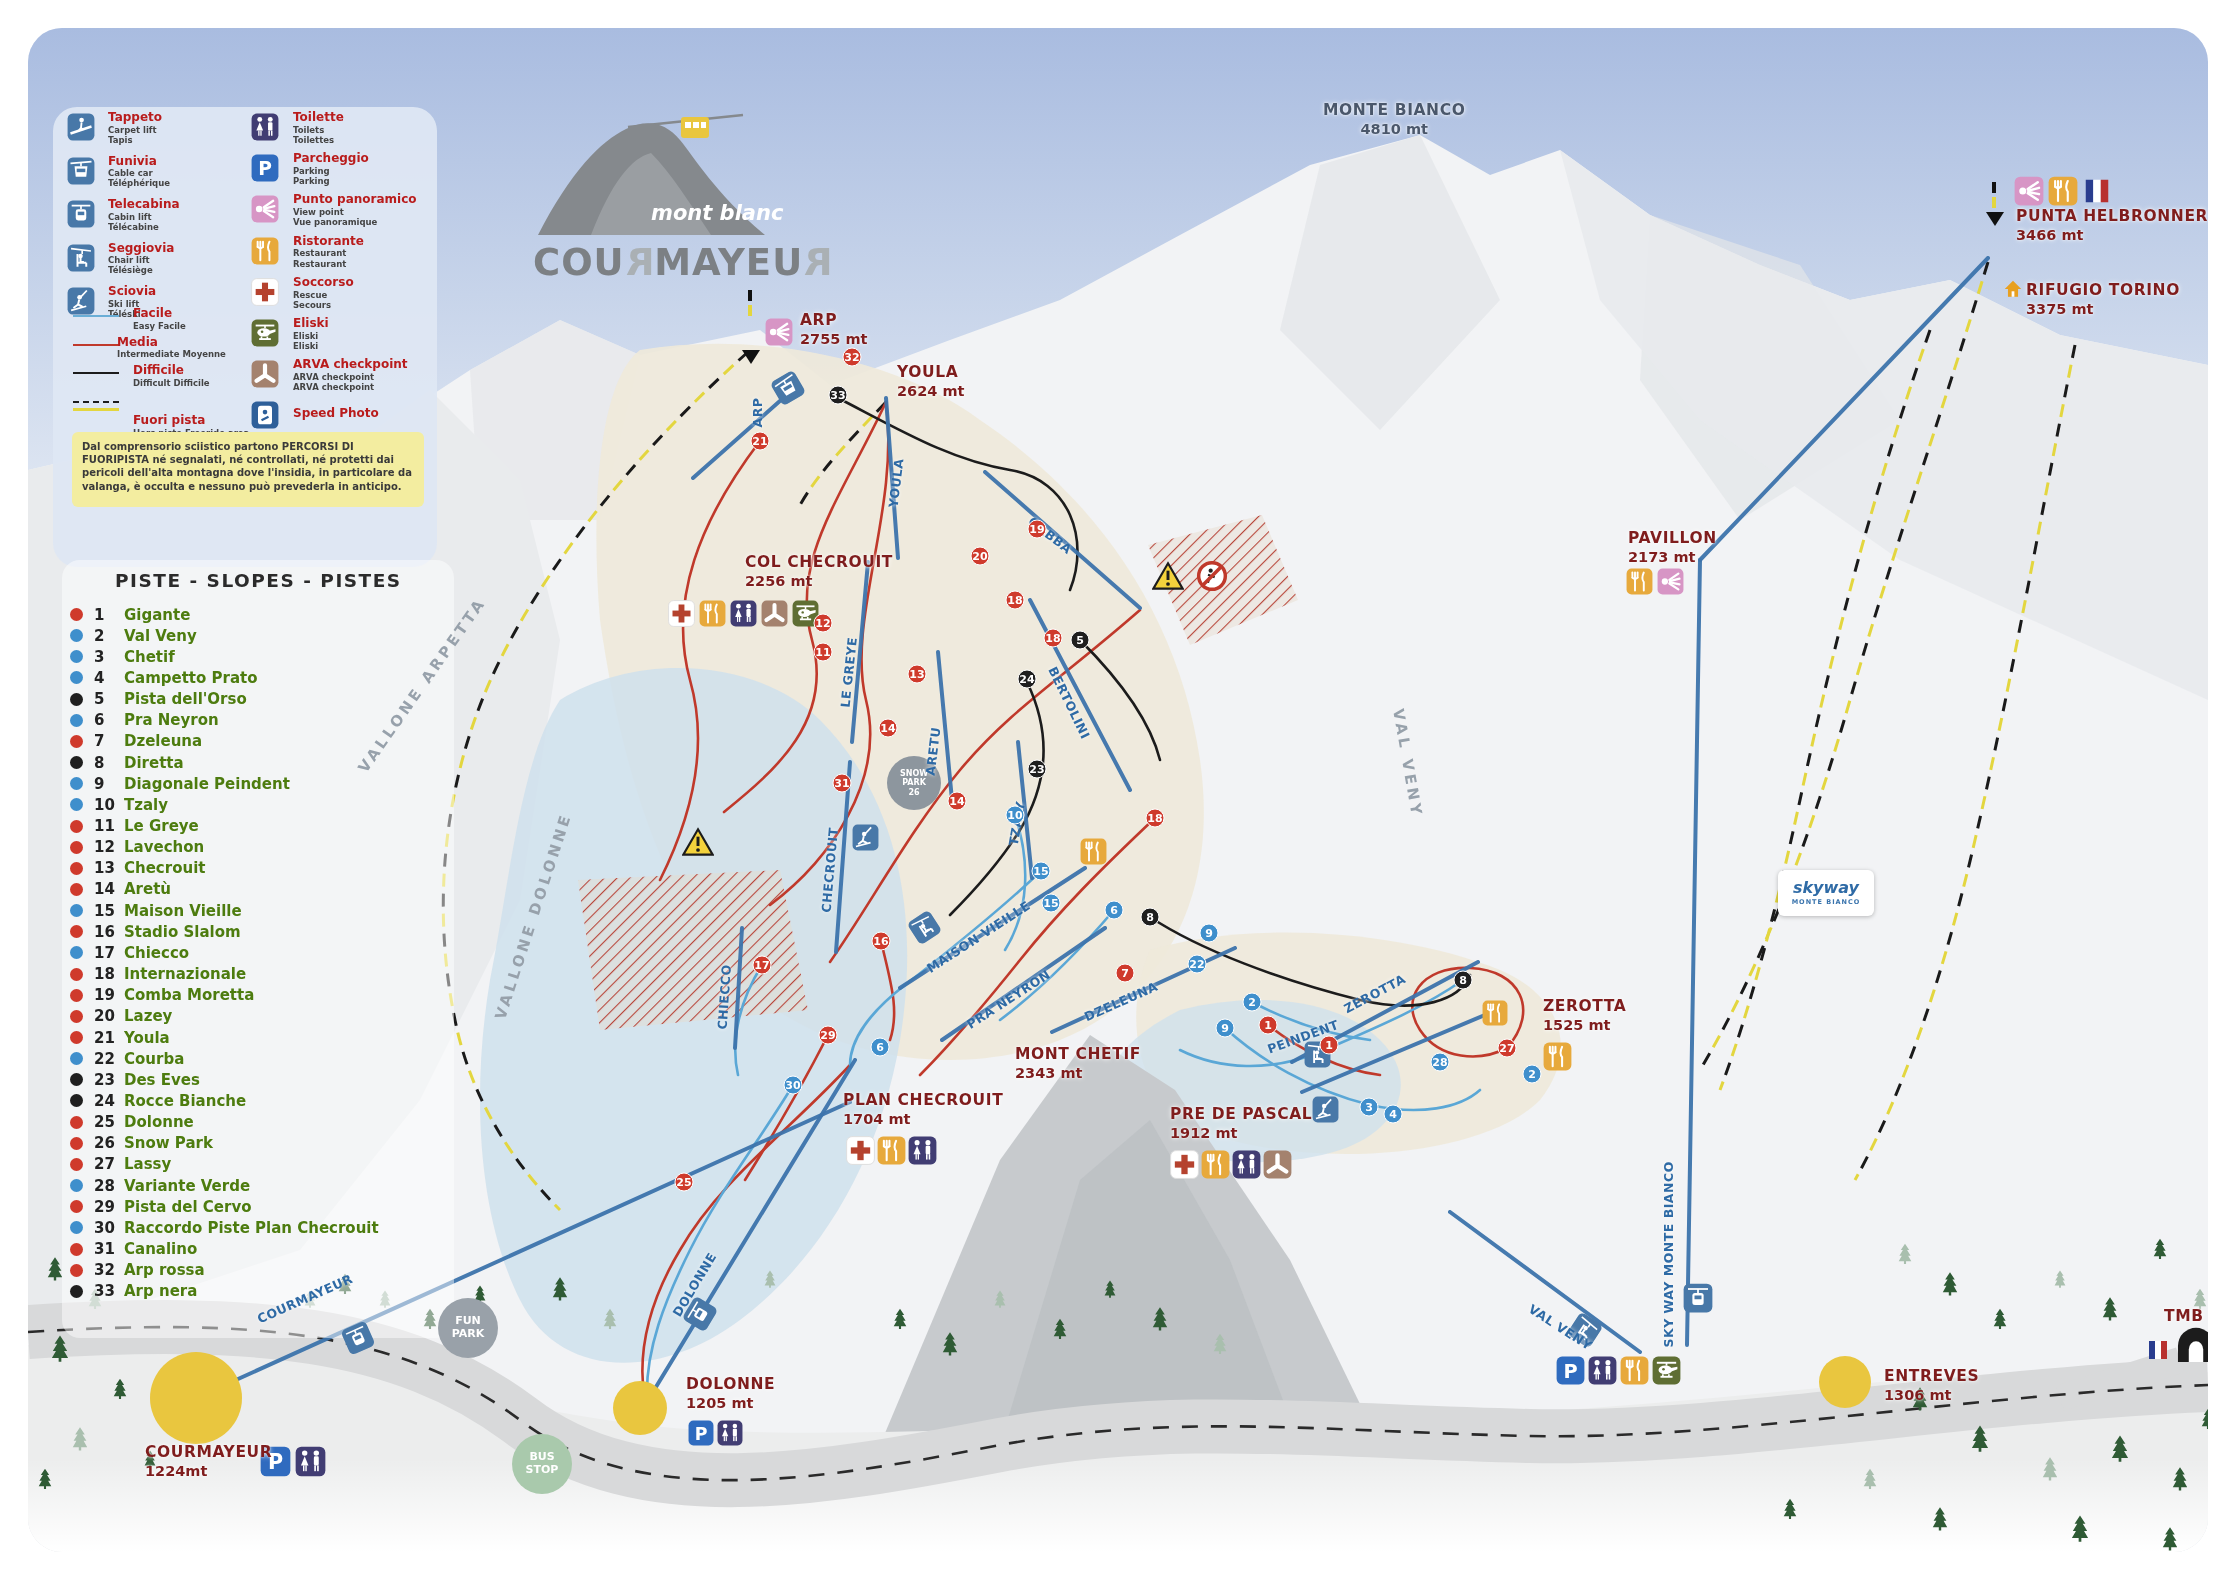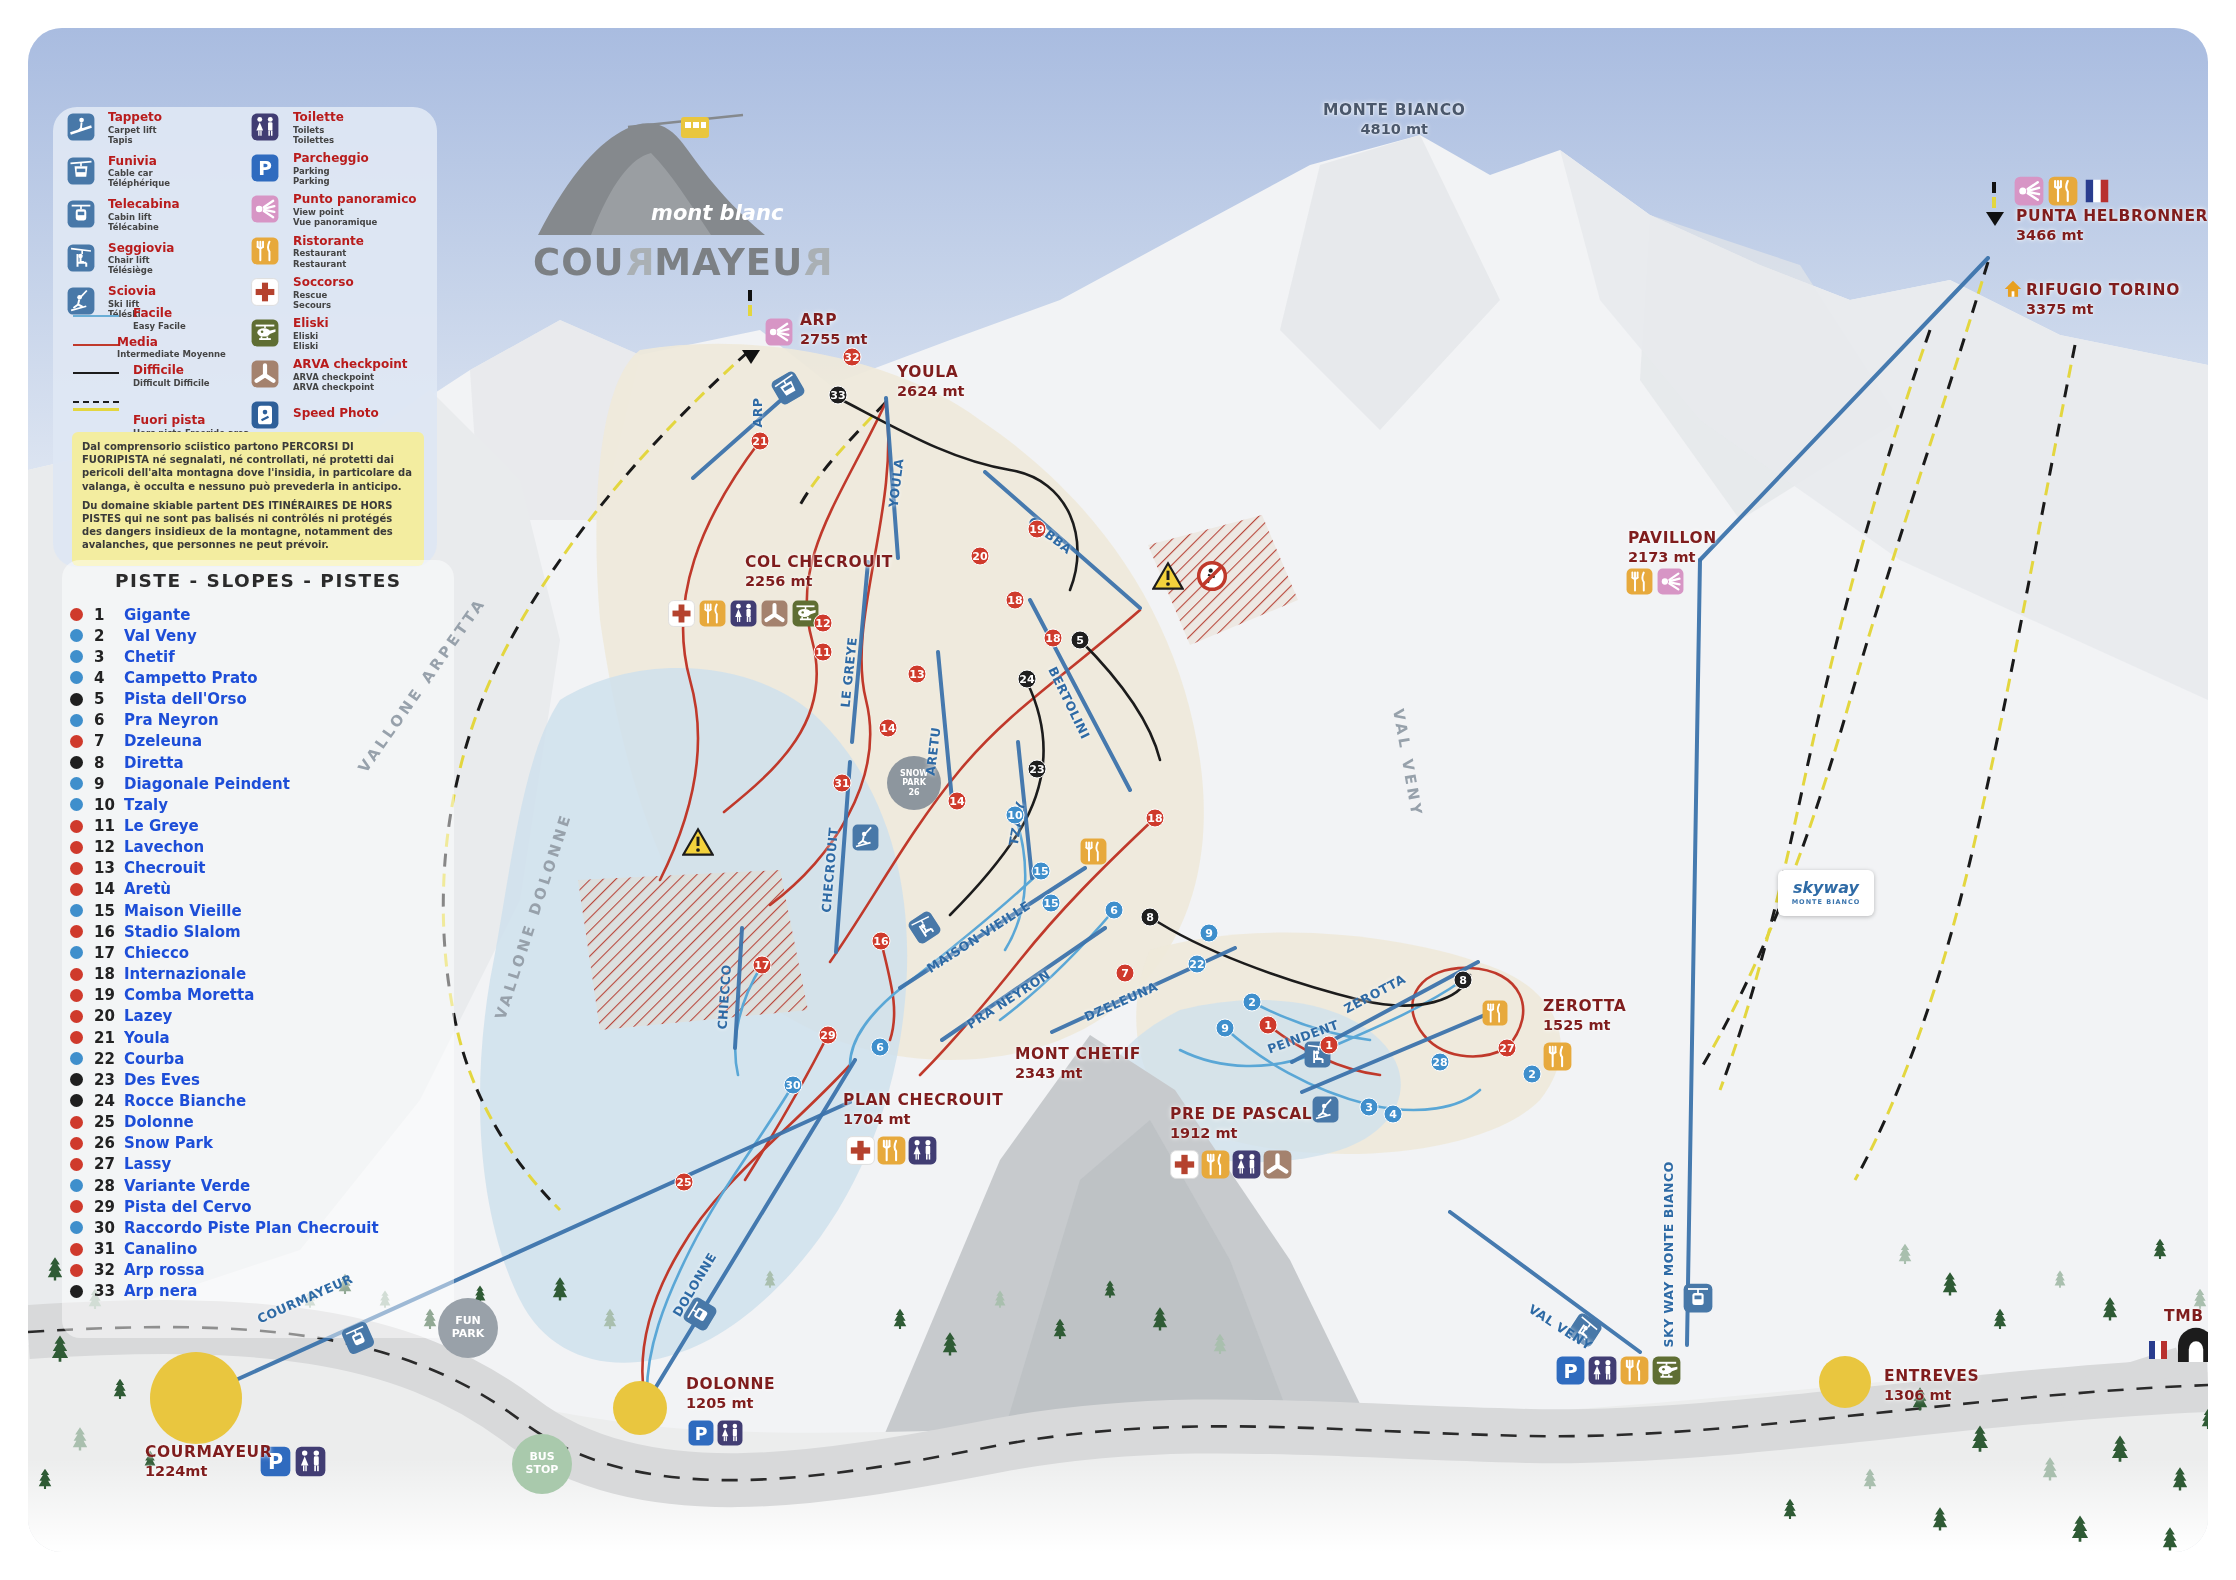--- a/index.html
+++ b/index.html
@@ -9,21 +9,21 @@
   #overlay{position:absolute;left:0;top:0;width:2180px;height:1524px}
   
   #legend-panel{position:absolute;left:25px;top:79px;width:384px;height:460px;background:rgba(222,231,243,.95);border-radius:24px}
   #warning-box{position:absolute;left:44px;top:404px;width:352px;background:#f3eda0;border-radius:6px;padding:8px 10px;box-sizing:border-box}
   #warning-box p{margin:0 0 6px 0;font-size:10px;font-weight:bold;color:#3a3a3a;line-height:1.32}
   #piste-panel{position:absolute;left:34px;top:532px;width:392px;height:778px;background:rgba(255,255,255,.48);border-radius:18px}
   #piste-title{position:absolute;left:87px;top:542px;font-size:18.5px;font-weight:bold;color:#2b2b2b;letter-spacing:1.5px;white-space:nowrap}
   .prow{position:absolute;display:flex;align-items:center;height:21px;white-space:nowrap}
   .pdot{width:13px;height:13px;border-radius:50%;margin-right:11px;flex:0 0 13px}
   .pnum{width:30px;font-size:15px;font-weight:bold;color:#222}
-  .pname{font-size:15px;font-weight:bold;color:#1d4ed8}
+  .pname{font-size:15px;font-weight:bold;color:#4d7c0f}
   .lv-red{background:#cf3a2c}.lv-blue{background:#3f8fcc}.lv-black{background:#1f1f1f}
   
   .lrow{position:absolute;white-space:nowrap}
   .lname{font-size:12px;font-weight:bold;color:#b91c1c;line-height:1.15}
   .lsub{font-size:8.5px;font-weight:bold;color:#444;line-height:1.2}
   .lline{position:absolute;width:46px}
   
   .mapicon{position:absolute;display:block}
   .mapicon svg{display:block}
   
@@ -394,21 +394,20 @@
               <path d="M9 16.5 L15 13.5" stroke="#2e5f99" stroke-width="2"></path>
             </svg>
           </div>
           <div class="lrow" style="left: 240px; top: 300.4px;">
             <div class="lname">Speed Photo</div>
           </div>
         </div>
 
     <div id="warning-box">
           <p>Dal comprensorio sciistico partono PERCORSI DI FUORIPISTA né segnalati, né controllati, né protetti dai pericoli dell'alta montagna dove l'insidia, in particolare da valanga, è occulta e nessuno può prevederla in anticipo.</p>
-          <p>Du domaine skiable partent DES ITINÉRAIRES DE HORS PISTES qui ne sont pas balisés ni contrôlés ni protégés des dangers insidieux de la montagne, notamment des avalanches, que personnes ne peut prévoir.</p>
         </div>
 
     <div id="piste-panel"></div>
     <div id="piste-title">PISTE - SLOPES - PISTES</div>
     <div id="piste-rows">
           <div class="prow" style="left: 42px; top: 576px;">
             <div class="pdot lv-red"></div>
             <div class="pnum">1</div>
             <div class="pname">Gigante</div>
           </div>

